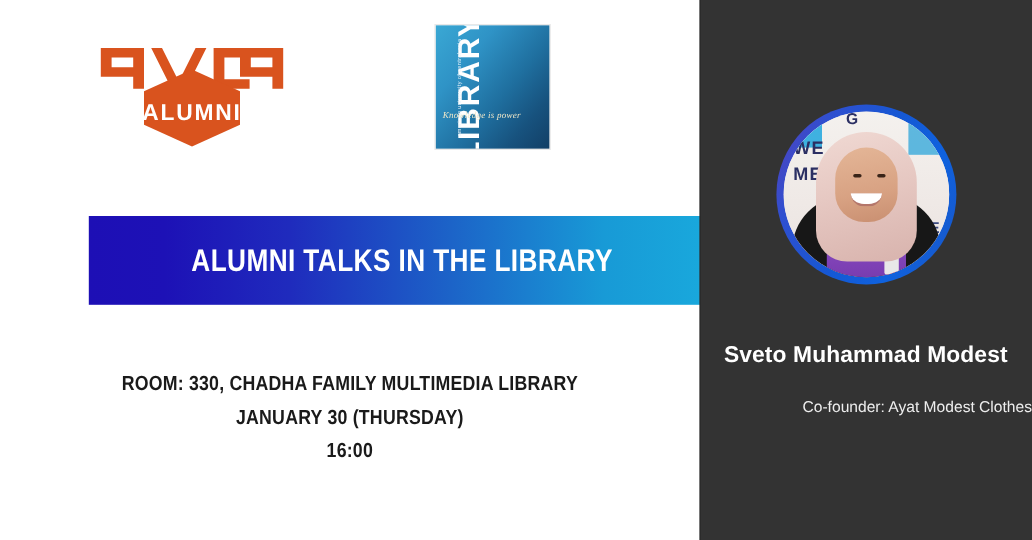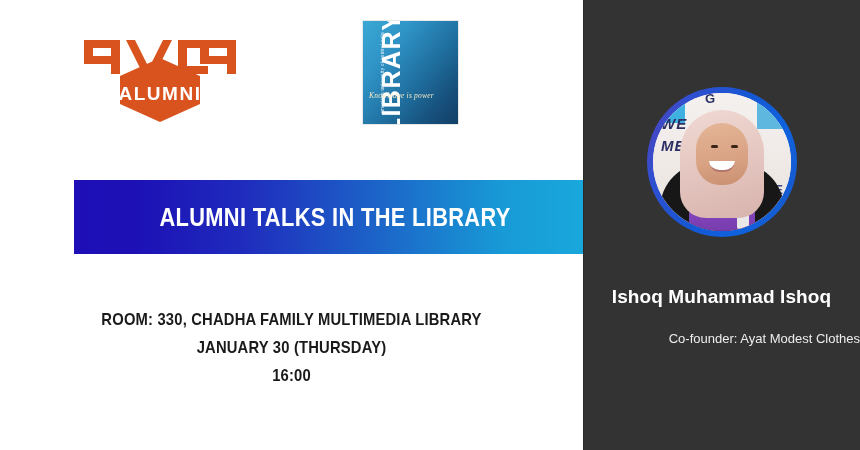--- a/index.html
+++ b/index.html
@@ -174,21 +174,20 @@
     opacity:.7;
   }
   #backdrop-word-we, #backdrop-word-men {
     position:absolute;
     left:8px;
     color:#2b2f63;
     font-size:15px;
     font-weight:bold;
     letter-spacing:1px;
     font-family:"Liberation Sans", sans-serif;
-    font-style:italic;
   }
   #backdrop-word-we { top:22px; }
   #backdrop-word-men { top:44px; }
   #backdrop-word-top {
     position:absolute;
     left:52px; top:-2px;
     color:#2b2f63;
     font-size:13px;
     font-weight:bold;
     letter-spacing:1px;
@@ -356,18 +355,18 @@
         <div id="person-lanyard"></div>
         <div id="person-badge"></div>
         <div id="person-hijab"></div>
         <div id="person-face"></div>
         <div id="person-eye-left"></div>
         <div id="person-eye-right"></div>
         <div id="person-smile"></div>
       </div>
     </div>
 
-    <div id="speaker-name">Ishoq Muhammad Ishoq</div>
+    <div id="speaker-name">Sveto Muhammad Modest</div>
     <div id="speaker-role">Co-founder: Ayat Modest Clothes</div>
   </div>
 
   <div id="panel-divider"></div>
 </div>
 
 </body></html>

